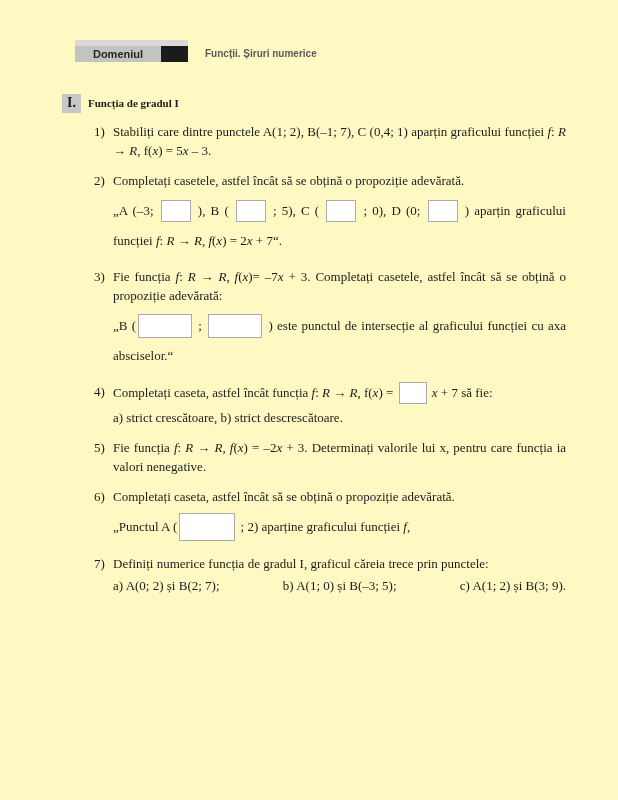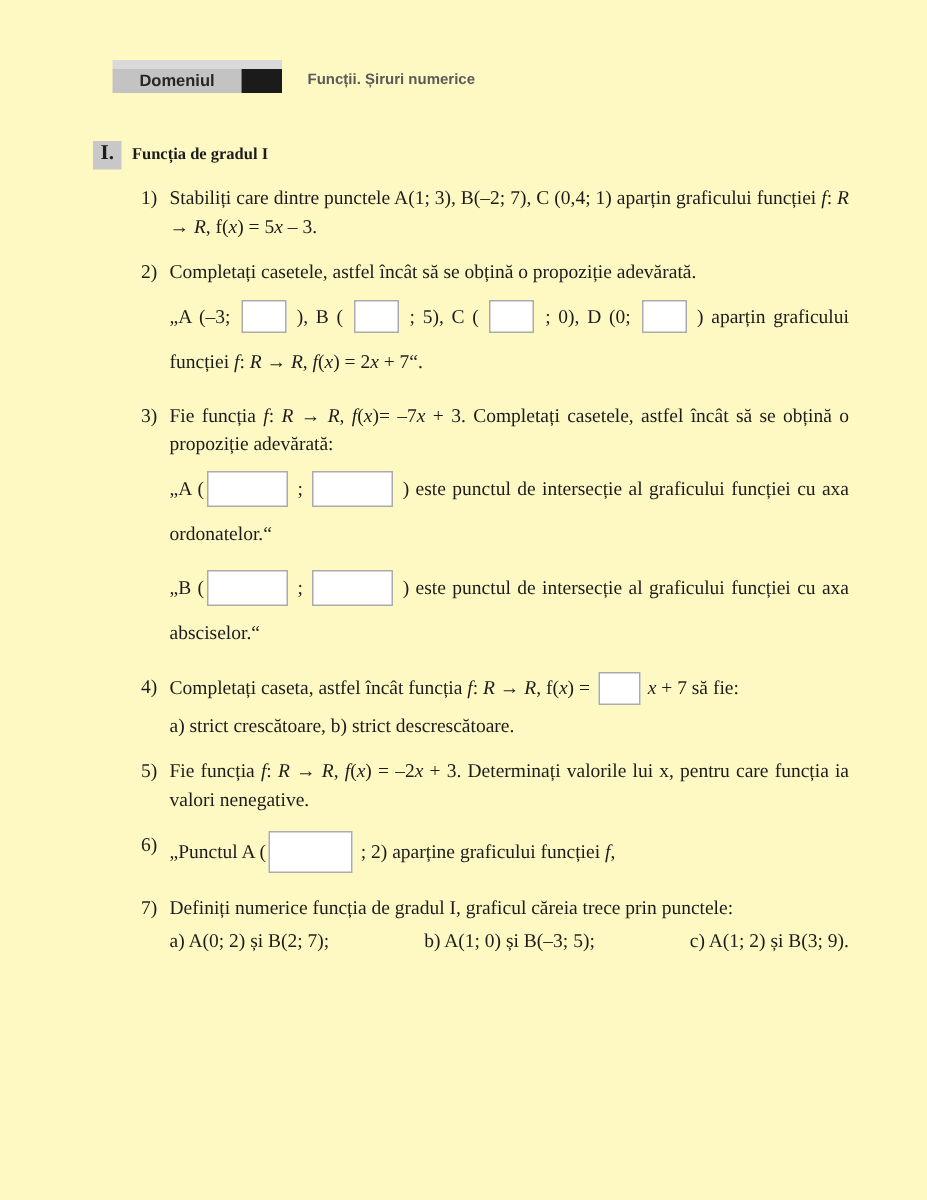--- a/index.html
+++ b/index.html
@@ -63,49 +63,49 @@
 
   <div class="content">
 
     <div class="section-header">
       <span class="section-number">I.</span>
       <span class="section-title">Funcția de gradul I</span>
     </div>
 
     <div class="exercise">
       <span class="enum">1)</span>
-      <p class="para"><span>Stabiliți care dintre punctele A(1; 3), B(–2; 7), C (0,4; 1) aparțin graficului funcției </span><span class="it">f</span><span>: </span><span class="it">R</span><span> → </span><span class="it">R</span><span>, f(</span><span class="it">x</span><span>) = 5</span><span class="it">x</span><span> – 3.</span></p>
+      <p class="para"><span>Stabiliți care dintre punctele A(1; 2), B(–1; 7), C (0,4; 1) aparțin graficului funcției </span><span class="it">f</span><span>: </span><span class="it">R</span><span> → </span><span class="it">R</span><span>, f(</span><span class="it">x</span><span>) = 5</span><span class="it">x</span><span> – 3.</span></p>
     </div>
 
     <div class="exercise">
       <span class="enum">2)</span>
       <p class="para"><span>Completați casetele, astfel încât să se obțină o propoziție adevărată.</span></p>
       <p class="quote"><span>„A (–3; </span><span class="caseta" style="width: 28px; height: 20px;"></span><span> ), B ( </span><span class="caseta" style="width: 28px; height: 20px;"></span><span> ; 5), C ( </span><span class="caseta" style="width: 28px; height: 20px;"></span><span> ; 0), D (0; </span><span class="caseta" style="width: 28px; height: 20px;"></span><span> ) aparțin graficului funcției </span><span class="it">f</span><span>: </span><span class="it">R</span><span> → </span><span class="it">R</span><span>, </span><span class="it">f</span><span>(</span><span class="it">x</span><span>) = 2</span><span class="it">x</span><span> + 7“.</span></p>
     </div>
 
     <div class="exercise">
       <span class="enum">3)</span>
       <p class="para"><span>Fie funcția </span><span class="it">f</span><span>: </span><span class="it">R</span><span> → </span><span class="it">R</span><span>, </span><span class="it">f</span><span>(</span><span class="it">x</span><span>)= –7</span><span class="it">x</span><span> + 3. Completați casetele, astfel încât să se obțină o propoziție adevărată:</span></p>
-      <p class="quote"><span>„A (</span><span class="caseta" style="width: 52px; height: 22px;"></span><span> ; </span><span class="caseta" style="width: 52px; height: 22px;"></span><span> ) este punctul de intersecție al graficului funcției cu axa ordonatelor.“</span></p>
       <p class="quote"><span>„B (</span><span class="caseta" style="width: 52px; height: 22px;"></span><span> ; </span><span class="caseta" style="width: 52px; height: 22px;"></span><span> ) este punctul de intersecție al graficului funcției cu axa absciselor.“</span></p>
     </div>
 
     <div class="exercise">
       <span class="enum">4)</span>
       <p class="para"><span>Completați caseta, astfel încât funcția </span><span class="it">f</span><span>: </span><span class="it">R</span><span> → </span><span class="it">R</span><span>, f(</span><span class="it">x</span><span>) = </span><span class="caseta" style="width: 26px; height: 20px;"></span><span> </span><span class="it">x</span><span> + 7 să fie:</span></p>
       <p class="para"><span>a) strict crescătoare, b) strict descrescătoare.</span></p>
     </div>
 
     <div class="exercise">
       <span class="enum">5)</span>
       <p class="para"><span>Fie funcția </span><span class="it">f</span><span>: </span><span class="it">R</span><span> → </span><span class="it">R</span><span>, </span><span class="it">f</span><span>(</span><span class="it">x</span><span>) = –2</span><span class="it">x</span><span> + 3. Determinați valorile lui x, pentru care funcția ia valori nenegative.</span></p>
     </div>
 
     <div class="exercise">
       <span class="enum">6)</span>
+      <p class="para"><span>Completați caseta, astfel încât să se obțină o propoziție adevărată.</span></p>
       <p class="quote"><span>„Punctul A (</span><span class="caseta" style="width: 54px; height: 26px;"></span><span> ; 2) aparține graficului funcției </span><span class="it">f</span><span>,</span></p>
     </div>
 
     <div class="exercise">
       <span class="enum">7)</span>
       <p class="para"><span>Definiți numerice funcția de gradul I, graficul căreia trece prin punctele:</span></p>
       <div class="subitems">
         <span>a) A(0; 2) și B(2; 7);</span>
         <span>b) A(1; 0) și B(–3; 5);</span>
         <span>c) A(1; 2) și B(3; 9).</span>

